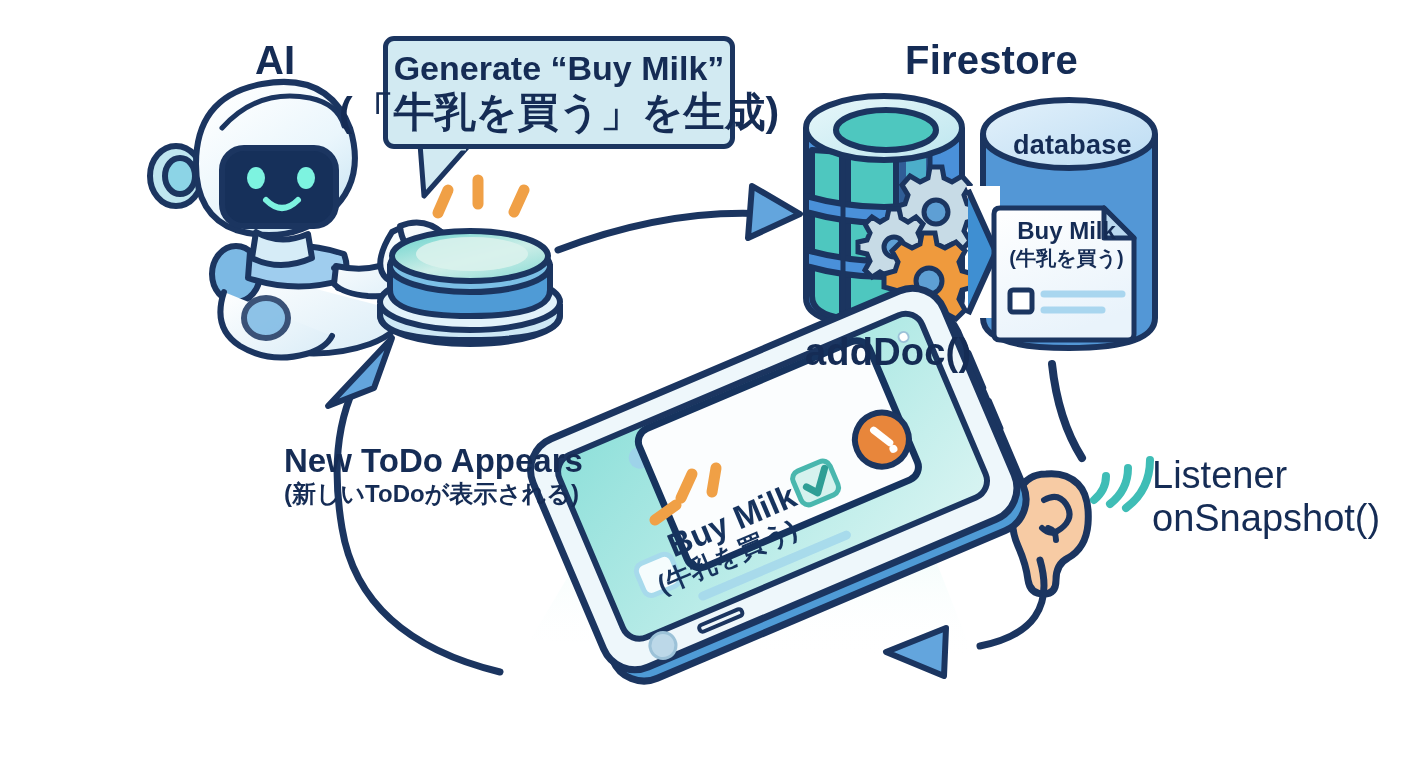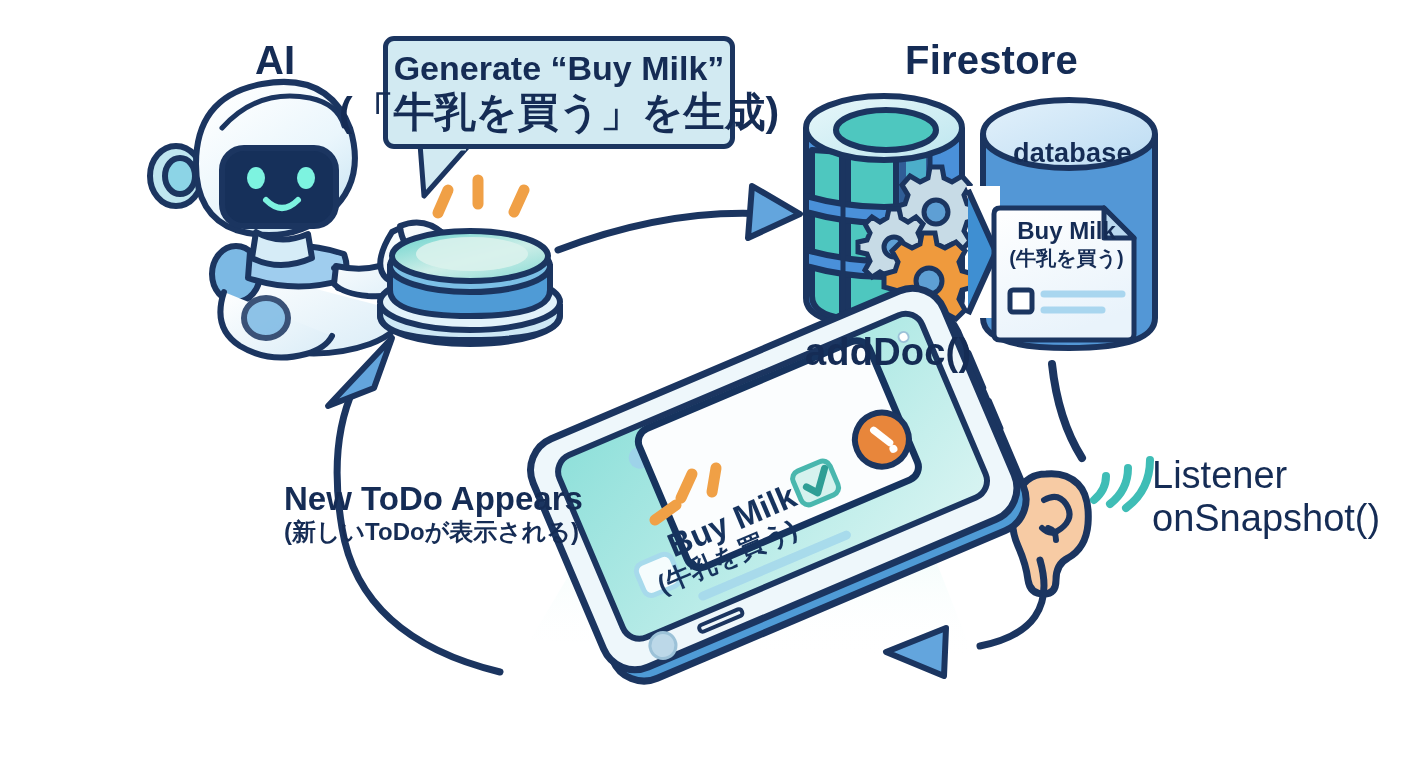--- a/index.html
+++ b/index.html
@@ -8,26 +8,26 @@
     font-family:"Liberation Sans","DejaVu Sans",sans-serif;
     color:#17315c;
   }
   #stage{position:absolute;inset:0;width:1408px;height:592px;}
   svg.layer{position:absolute;left:0;top:0;width:1408px;height:768px;overflow:visible;}
 
   .lbl{position:absolute;font-weight:bold;color:#152c55;letter-spacing:.2px;white-space:nowrap;}
   .lbl-ai{left:255px;top:38px;font-size:40px;}
   .lbl-fire{left:905px;top:38px;font-size:40px;}
   .lbl-add{left:805px;top:331px;font-size:38px;}
-  .lbl-db{left:1013px;top:130px;font-size:27px;font-weight:bold;margin-top:8px;}
+  .lbl-db{left:1013px;top:130px;font-size:27px;font-weight:bold;}
 
   .listener{position:absolute;left:1152px;top:454px;font-size:38px;font-weight:normal;
             line-height:1.12;color:#152c55;}
 
-  .newtodo{position:absolute;left:284px;top:480px;font-size:33px;font-weight:bold;
+  .newtodo{position:absolute;left:284px;top:442px;font-size:33px;font-weight:bold;
            line-height:1.16;color:#152c55;text-align:left;white-space:nowrap;}
   .newtodo .jp{font-size:24px;}
 
   .bubble{
     position:absolute;left:383px;top:36px;width:352px;height:113px;
     background:#d2eaf2;border:5px solid #1b3560;border-radius:11px;
     box-sizing:border-box;display:flex;flex-direction:column;
     align-items:center;justify-content:center;line-height:1.1;
   }
   .bubble .l1{font-size:34px;font-weight:bold;color:#152c55;white-space:nowrap;}

